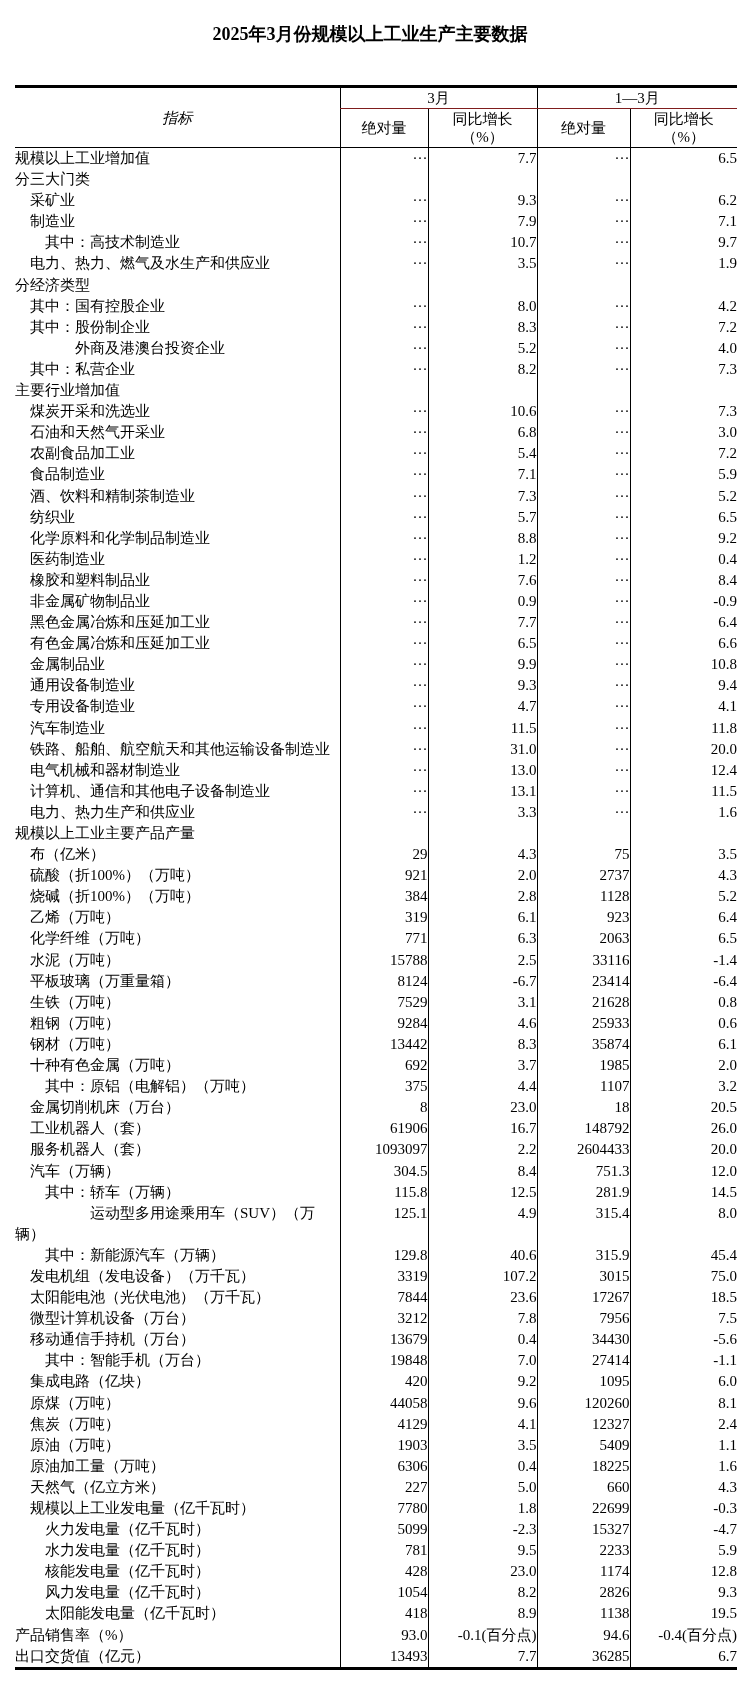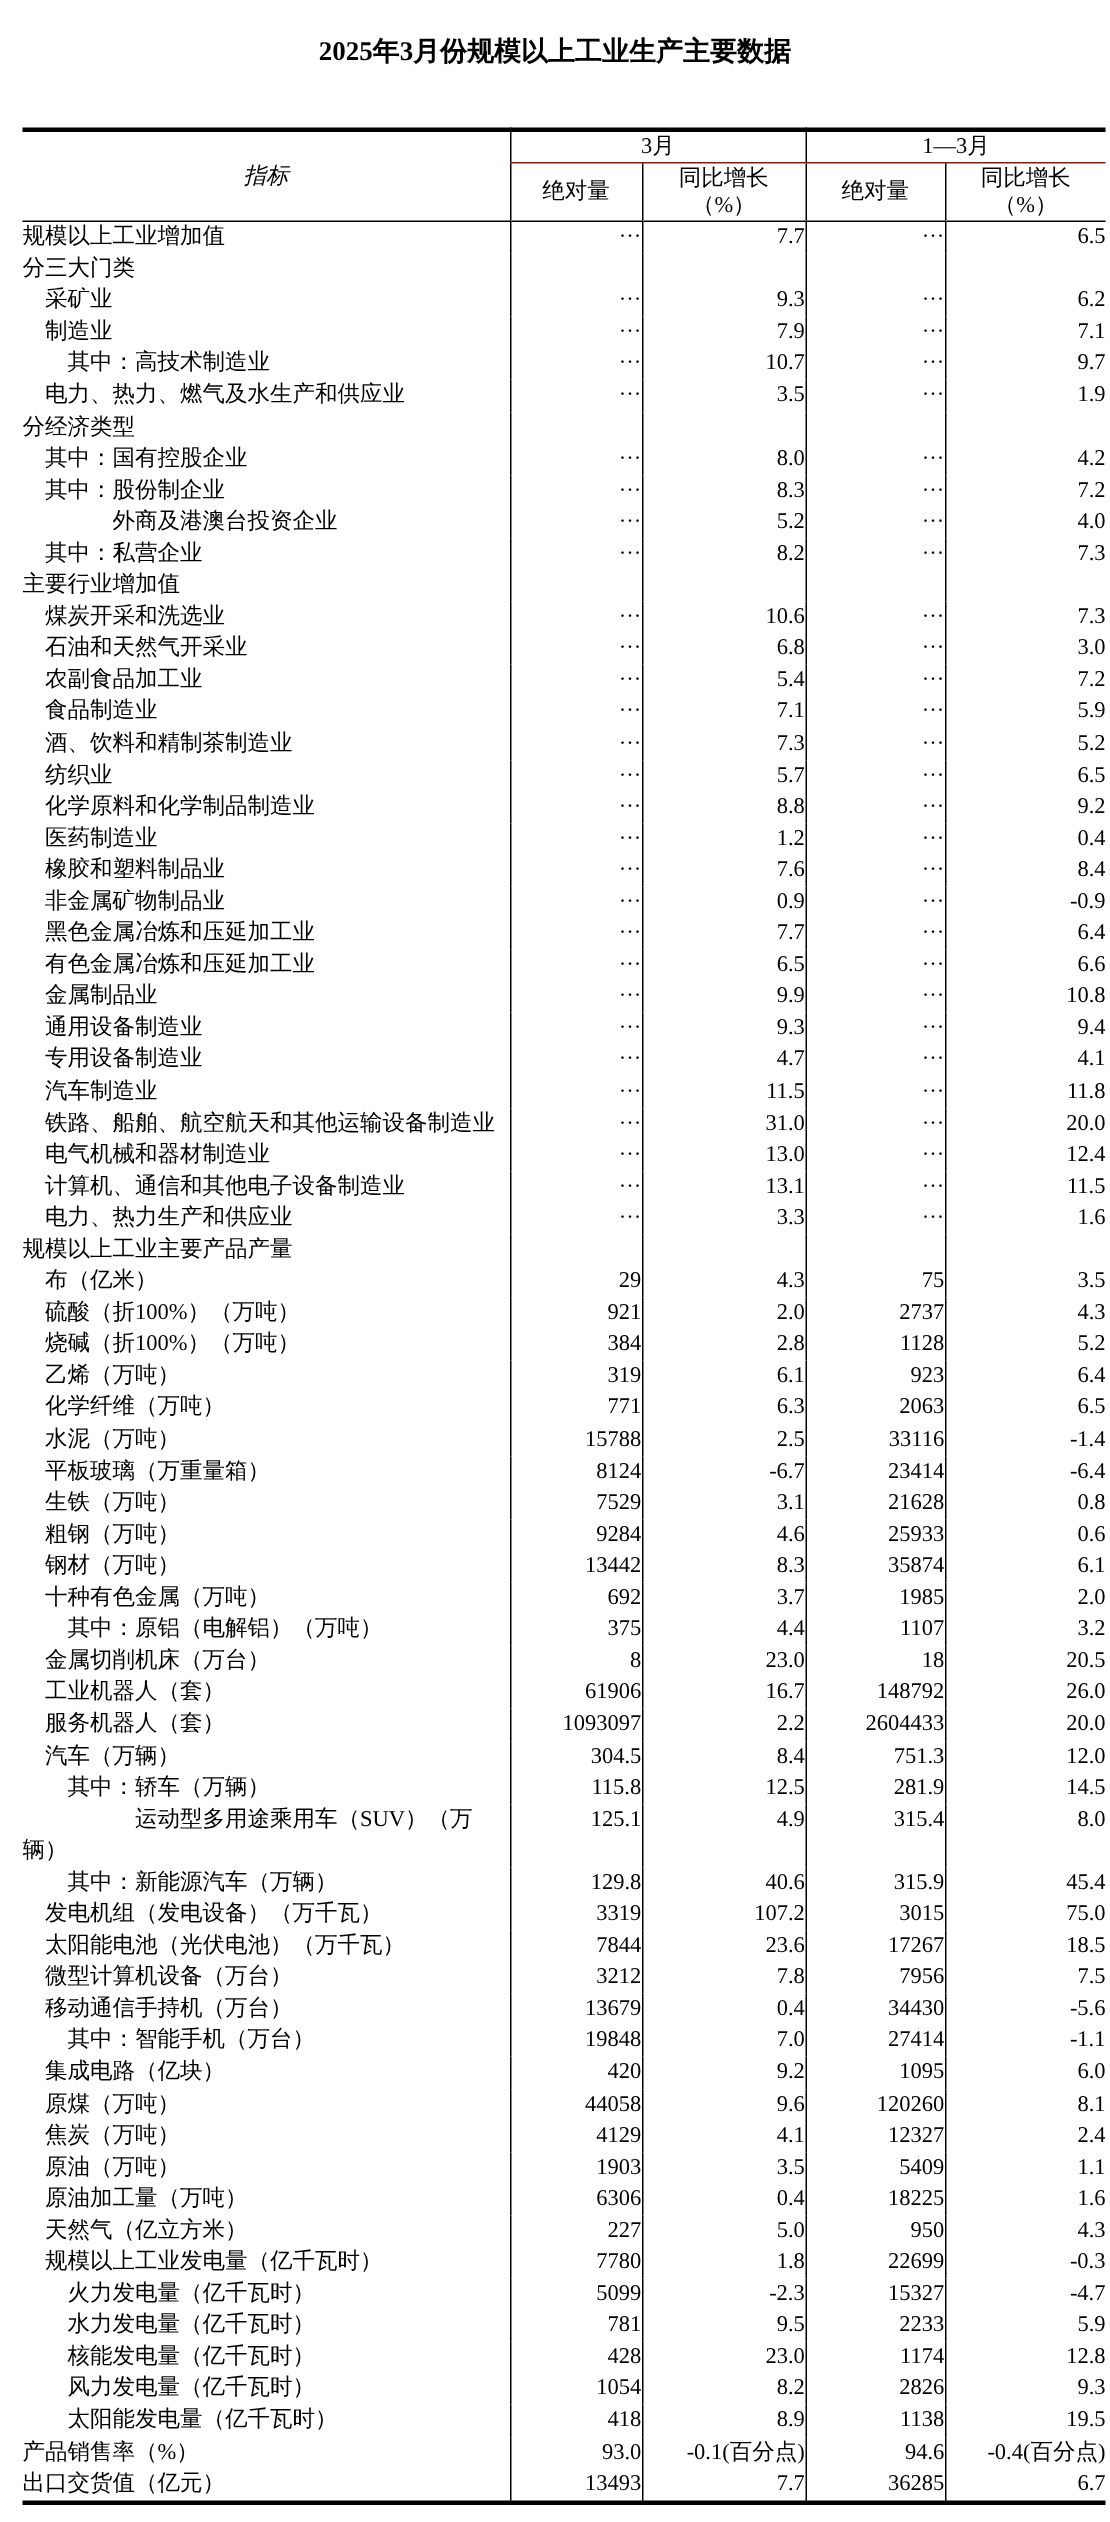--- a/index.html
+++ b/index.html
@@ -528,21 +528,21 @@
           <td class="lab">　原油加工量（万吨）</td>
           <td class="num b-l">6306</td>
           <td class="num b-l">0.4</td>
           <td class="num b-l">18225</td>
           <td class="num b-l">1.6</td>
         </tr>
         <tr>
           <td class="lab">　天然气（亿立方米）</td>
           <td class="num b-l">227</td>
           <td class="num b-l">5.0</td>
-          <td class="num b-l">950</td>
+          <td class="num b-l">660</td>
           <td class="num b-l">4.3</td>
         </tr>
         <tr>
           <td class="lab">　规模以上工业发电量（亿千瓦时）</td>
           <td class="num b-l">7780</td>
           <td class="num b-l">1.8</td>
           <td class="num b-l">22699</td>
           <td class="num b-l">-0.3</td>
         </tr>
         <tr>

